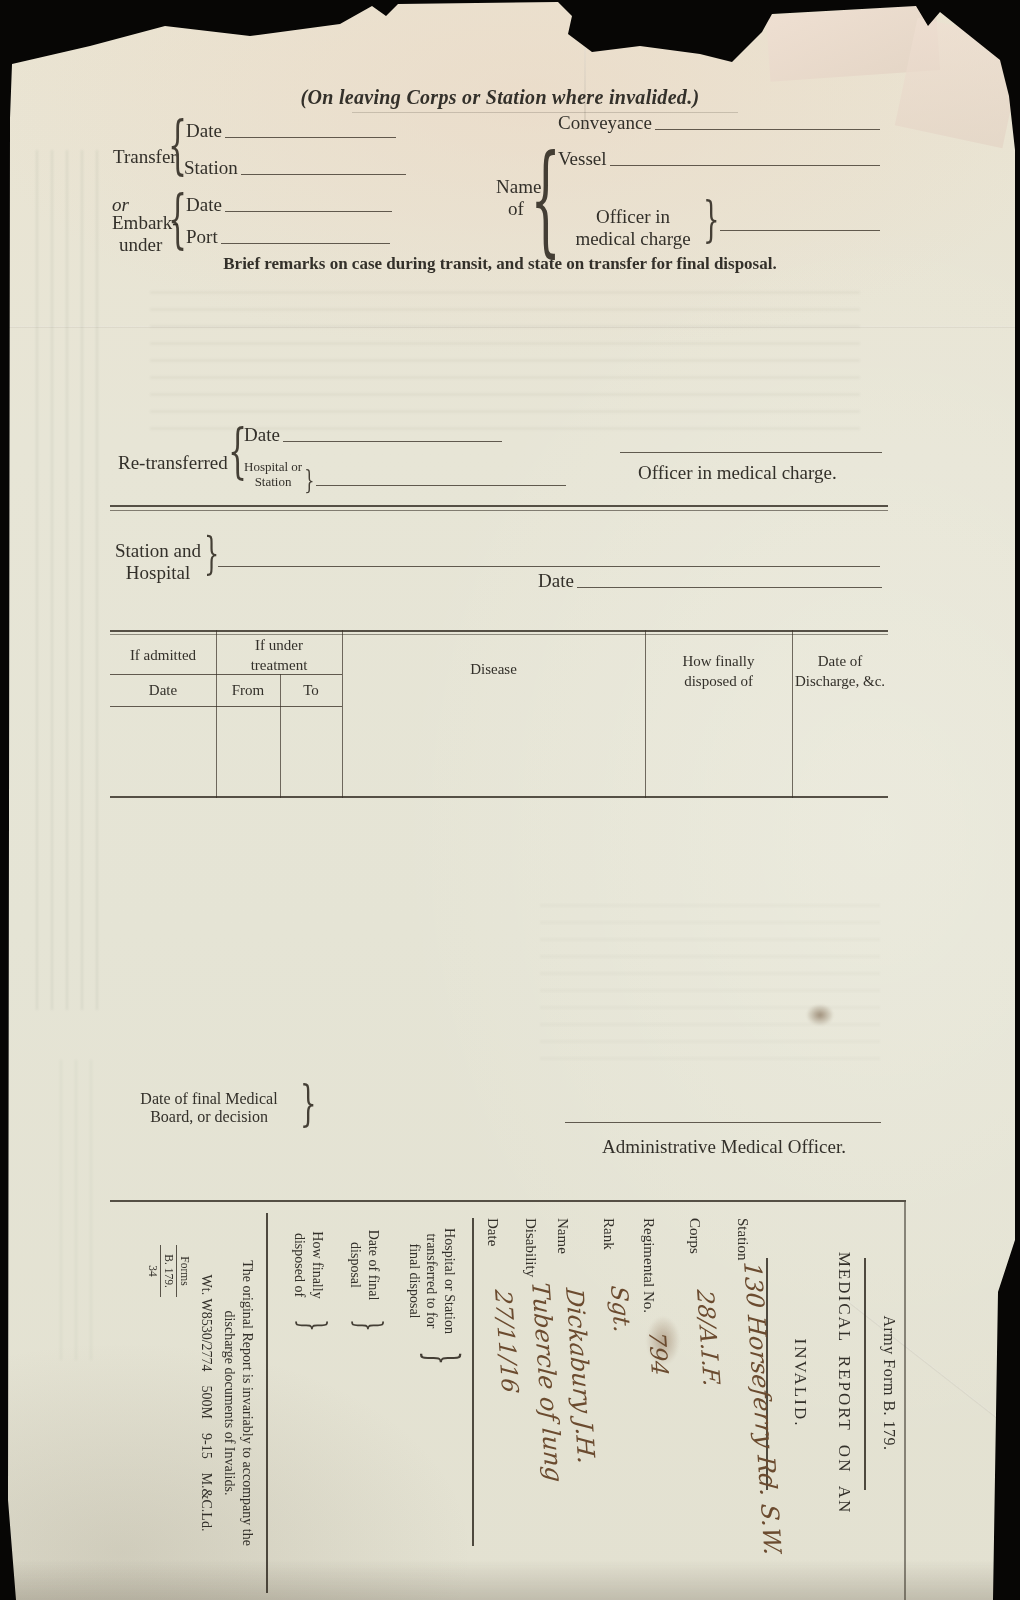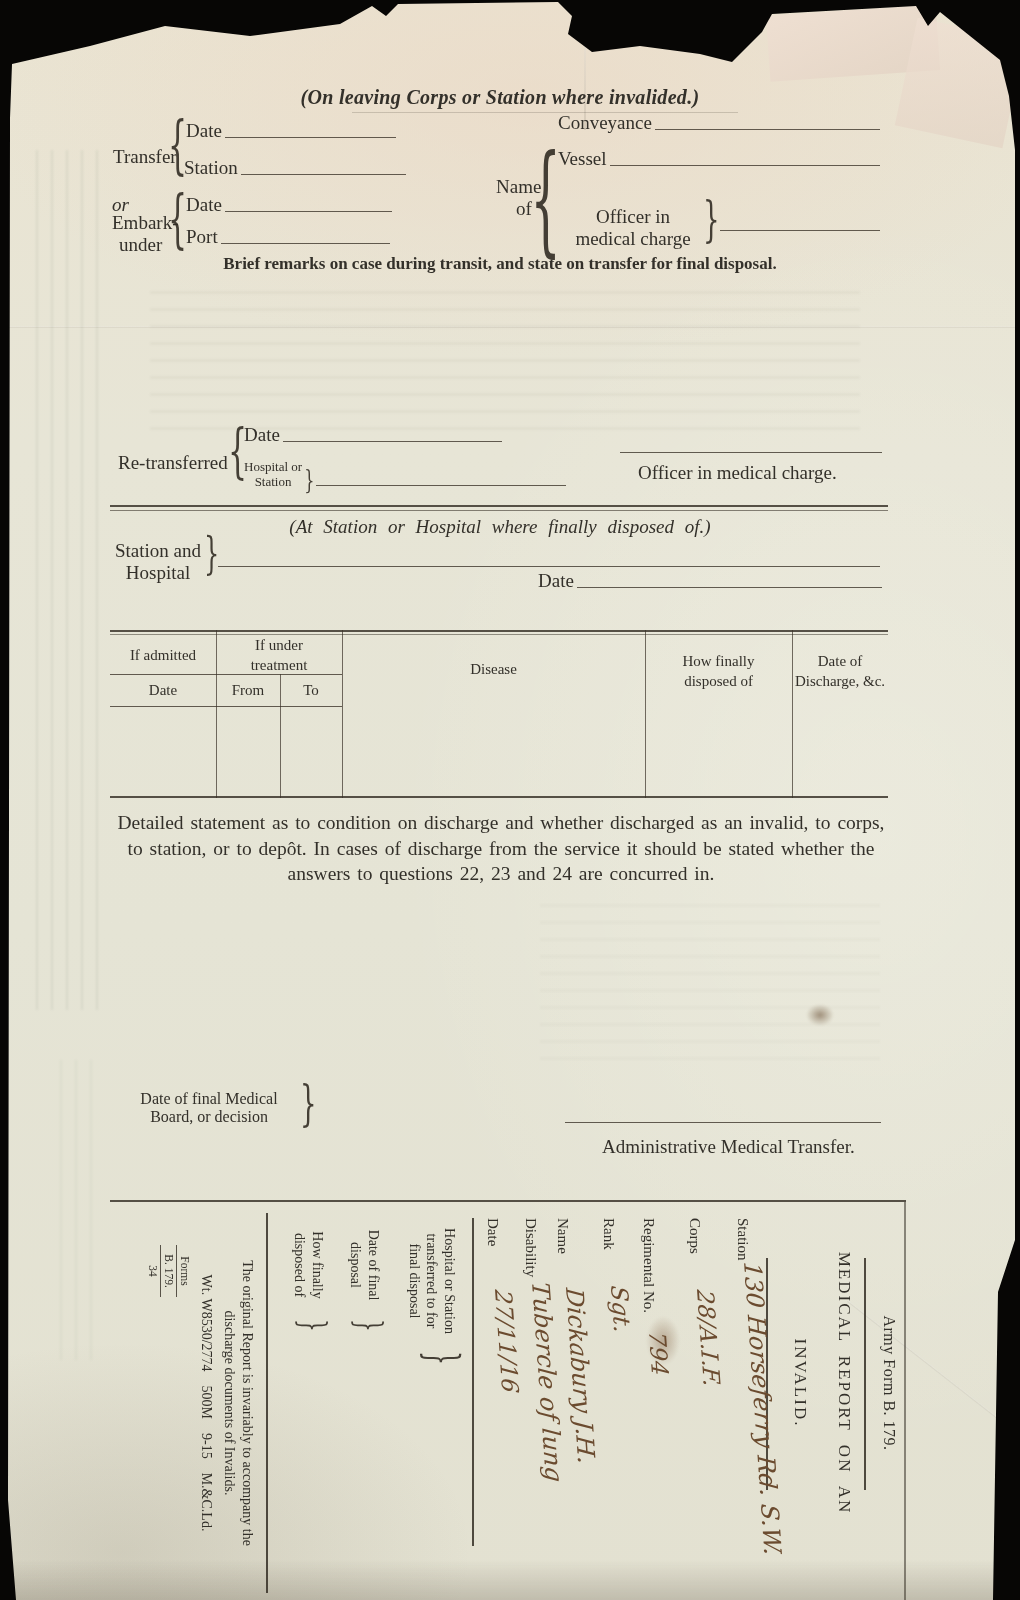--- a/index.html
+++ b/index.html
@@ -89,21 +89,21 @@
   <div class="brace" style="left:168px;top:201px;font-size:30px;transform:scaleY(2.1);">{</div>
   <div class="row" style="left:186px;top:194px;width:206px;">
     <span class="lbl">Date</span>
       <span class="ln"></span>
   </div>
   <div class="row" style="left:186px;top:226px;width:204px;">
     <span class="lbl">Port</span>
       <span class="ln"></span>
   </div>
 
-  <div class="abs lbl" style="left:496px;top:176px;"><span>Name</span><br><span style="margin-left:20px;">of</span></div>
+  <div class="abs lbl" style="left:496px;top:176px;"><span>Name</span><br><span style="margin-left:12px;">of</span></div>
   <div class="brace" style="left:531px;top:128px;font-size:46px;transform:scaleY(2.6) scaleX(1.05);transform-origin:top;">{</div>
   <div class="row" style="left:558px;top:148px;width:322px;">
     <span class="lbl">Vessel</span>
       <span class="ln"></span>
   </div>
   <div class="row" style="left:558px;top:112px;width:322px;">
     <span class="lbl">Conveyance</span>
       <span class="ln"></span>
   </div>
   <div class="abs lbl ctr" style="left:558px;top:206px;width:150px;"><span>Officer in</span><br><span>medical charge</span></div>
@@ -122,21 +122,20 @@
     <span class="pre" style="font-size:13px;line-height:1.15;text-align:center;">Hospital or
 Station</span>
     <span class="brace" style="position:static;font-size:16px;transform:scaleY(1.6);margin:0 2px;">}</span>
     <span class="ln"></span>
   </div>
   <div class="lnabs" style="left:620px;top:452px;width:262px;"></div>
   <div class="abs lbl" style="left:638px;top:462px;">Officer in medical charge.</div>
 
   <div class="rule" style="left:110px;top:505px;width:778px;height:2.4px;"></div>
   <div class="rule" style="left:110px;top:510px;width:778px;height:1px;opacity:.7;"></div>
-  <div class="abs ctr" style="left:110px;top:516px;width:780px;font-style:italic;font-size:19px;word-spacing:6px;">(At Station or Hospital where finally disposed of.)</div>
 
   <div class="abs lbl pre ctr" style="left:110px;top:540px;width:96px;">Station and
 Hospital</div>
   <div class="brace" style="left:204px;top:540px;font-size:24px;transform:scaleY(1.9);">}</div>
   <div class="lnabs" style="left:218px;top:566px;width:662px;"></div>
   <div class="row" style="left:538px;top:570px;width:344px;">
     <span class="lbl">Date</span>
       <span class="ln"></span>
   </div>
 
@@ -157,27 +156,26 @@
     <div class="tc" style="left:0;top:51px;width:106px;">Date</div>
     <div class="tc" style="left:106px;top:51px;width:64px;">From</div>
     <div class="tc" style="left:170px;top:51px;width:62px;">To</div>
     <div class="tc" style="left:232px;top:30px;width:303px;">Disease</div>
     <div class="tc" style="left:535px;top:22px;width:147px;">How finally
 disposed of</div>
     <div class="tc" style="left:682px;top:22px;width:96px;">Date of
 Discharge, &amp;c.</div>
   </div>
 
-  <div class="abs ctr" style="left:112px;top:810px;width:778px;font-size:19.5px;line-height:1.32;word-spacing:2px;">Detailed statement as to condition on discharge and whether discharged as an invalid, to corps, to station, or to depôt.  In cases of discharge from the service it should be stated whether the answers to questions 22, 23 and 24 are concurred in.</div>
 
   <div class="abs lbl pre ctr" style="left:116px;top:1090px;width:186px;font-size:16px;">Date of final Medical
 Board, or decision</div>
   <div class="brace" style="left:300px;top:1088px;font-size:26px;transform:scaleY(1.9);">}</div>
   <div class="lnabs" style="left:565px;top:1122px;width:316px;"></div>
-  <div class="abs lbl" style="left:602px;top:1136px;">Administrative Medical Transfer.</div>
+  <div class="abs lbl" style="left:602px;top:1136px;">Administrative Medical Officer.</div>
 
   <div class="rule" style="left:110px;top:1200px;width:796px;height:2px;"></div>
   <div class="rule" style="left:904px;top:1202px;width:1.5px;height:398px;opacity:.65;"></div>
 
   <div class="rotwrap">
     <div class="frontpage">
       <div class="abs ctr" style="left:40px;top:8px;width:280px;font-size:16px;letter-spacing:.5px;">Army Form B. 179.</div>
       <div class="fp-rule" style="left:55px;top:40px;width:232px;height:1.6px;"></div>
       <div class="abs ctr title" style="left:10px;top:52px;width:340px;">MEDICAL REPORT ON AN</div>
       <div class="abs ctr title" style="left:10px;top:96px;width:340px;">INVALID.</div>

